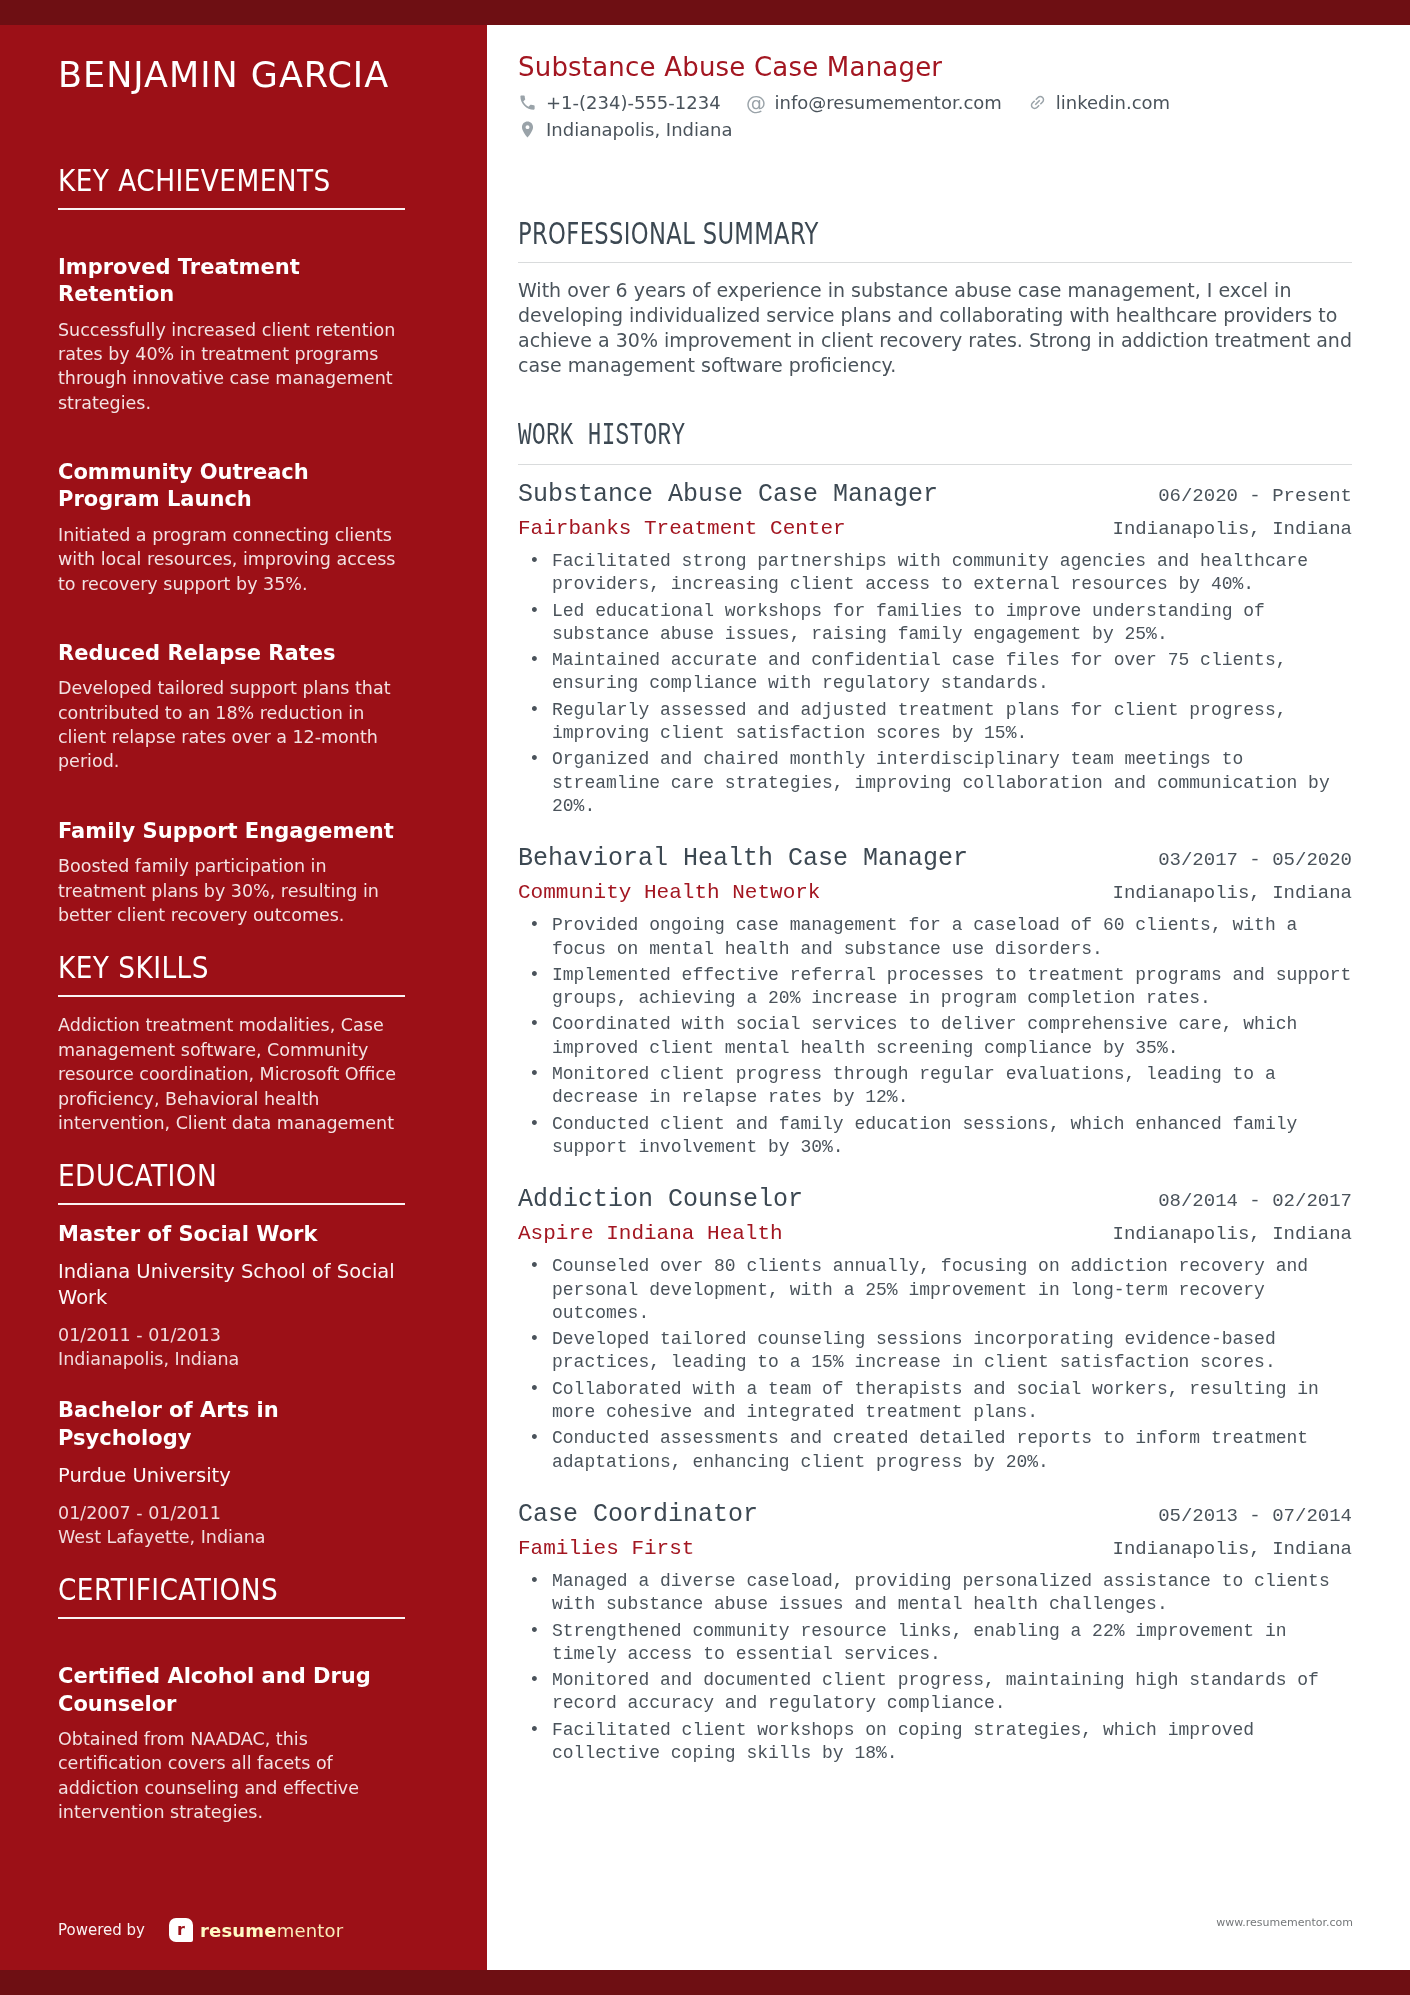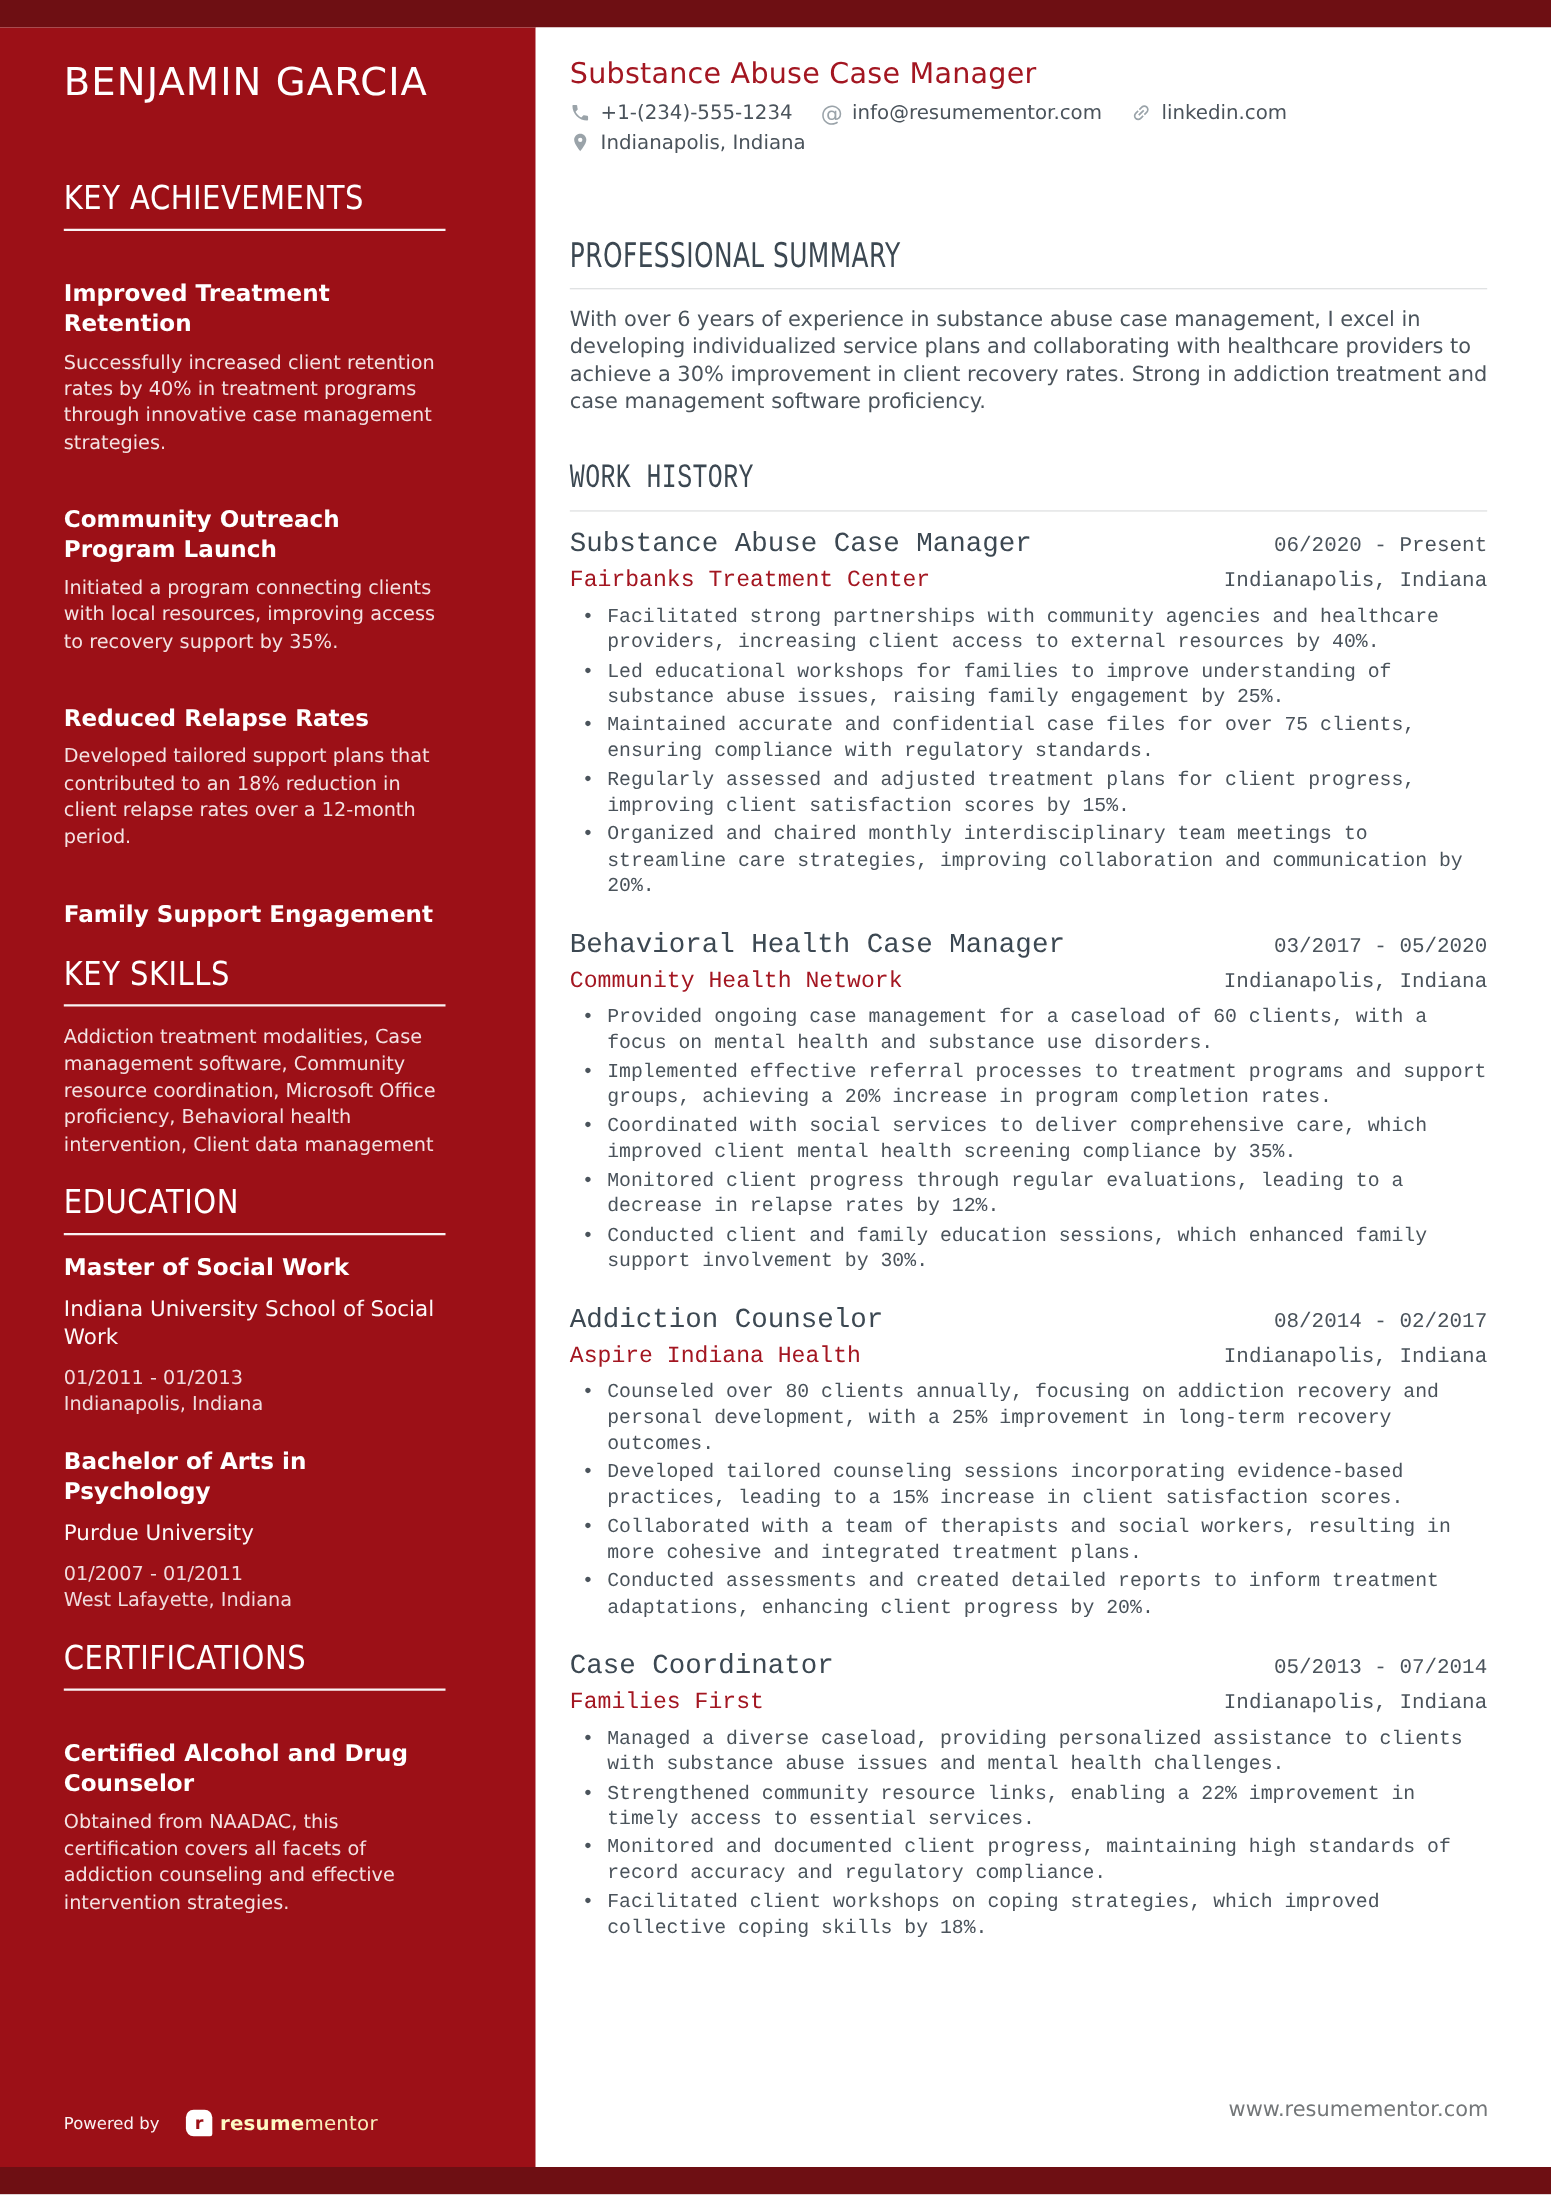--- a/index.html
+++ b/index.html
@@ -80,21 +80,21 @@
   .job-company{font-size:21px;font-weight:500;color:var(--accent-red,#A31621);}
   .job-location{font-size:19px;color:var(--body-slate,#4A535B);white-space:nowrap;}
   .bullets{list-style:none;margin:10px 0 0 0;padding:0;}
   .bullets li{
     position:relative;padding-left:34px;margin-bottom:3px;
     font-size:18px;line-height:23.3px;color:var(--body-slate,#4A535B);
   }
   .bullets li::before{content:"•";position:absolute;left:11px;top:0;color:var(--body-slate,#4A535B);}
 
   .site-footer{
-    position:absolute;right:57px;bottom:66px;font-size:19px;
+    position:absolute;right:57px;bottom:66px;font-size:11px;
     color:var(--footer-gray,#747779);
   }
 </style>
 </head>
 <body>
 
 <div class="page">
   <div class="strip top"></div>
 
   <aside class="sidebar">
@@ -111,20 +111,21 @@
           <div class="ach-item">
           <div class="ach-title">Community Outreach Program Launch</div>
           <div class="ach-text">Initiated a program connecting clients with local resources, improving access to recovery support by 35%.</div>
         </div>
           <div class="ach-item">
           <div class="ach-title">Reduced Relapse Rates</div>
           <div class="ach-text">Developed tailored support plans that contributed to an 18% reduction in client relapse rates over a 12-month period.</div>
         </div>
           <div class="ach-item">
           <div class="ach-title">Family Support Engagement</div>
+          <div class="ach-text">Boosted family participation in treatment plans by 30%, resulting in better client recovery outcomes.</div>
         </div>
         </div>
     </section>
 
     <section class="side-section">
       <h2 class="side-heading"><span class="cond">KEY SKILLS</span></h2>
       <div class="side-rule"></div>
       <div class="side-text">Addiction treatment modalities, Case management software, Community resource coordination, Microsoft Office proficiency, Behavioral health intervention, Client data management</div>
     </section>
 

